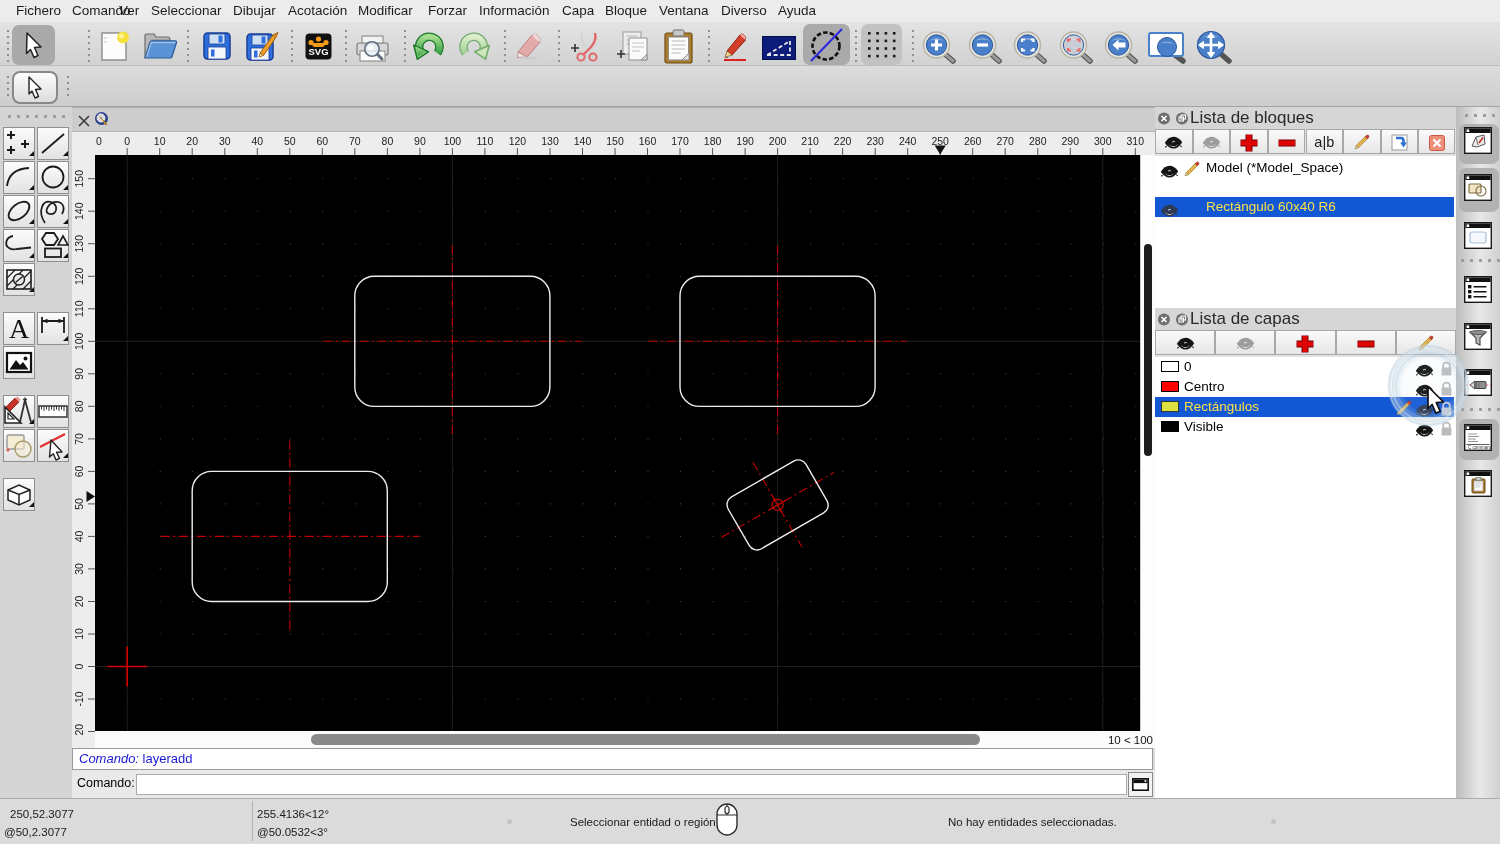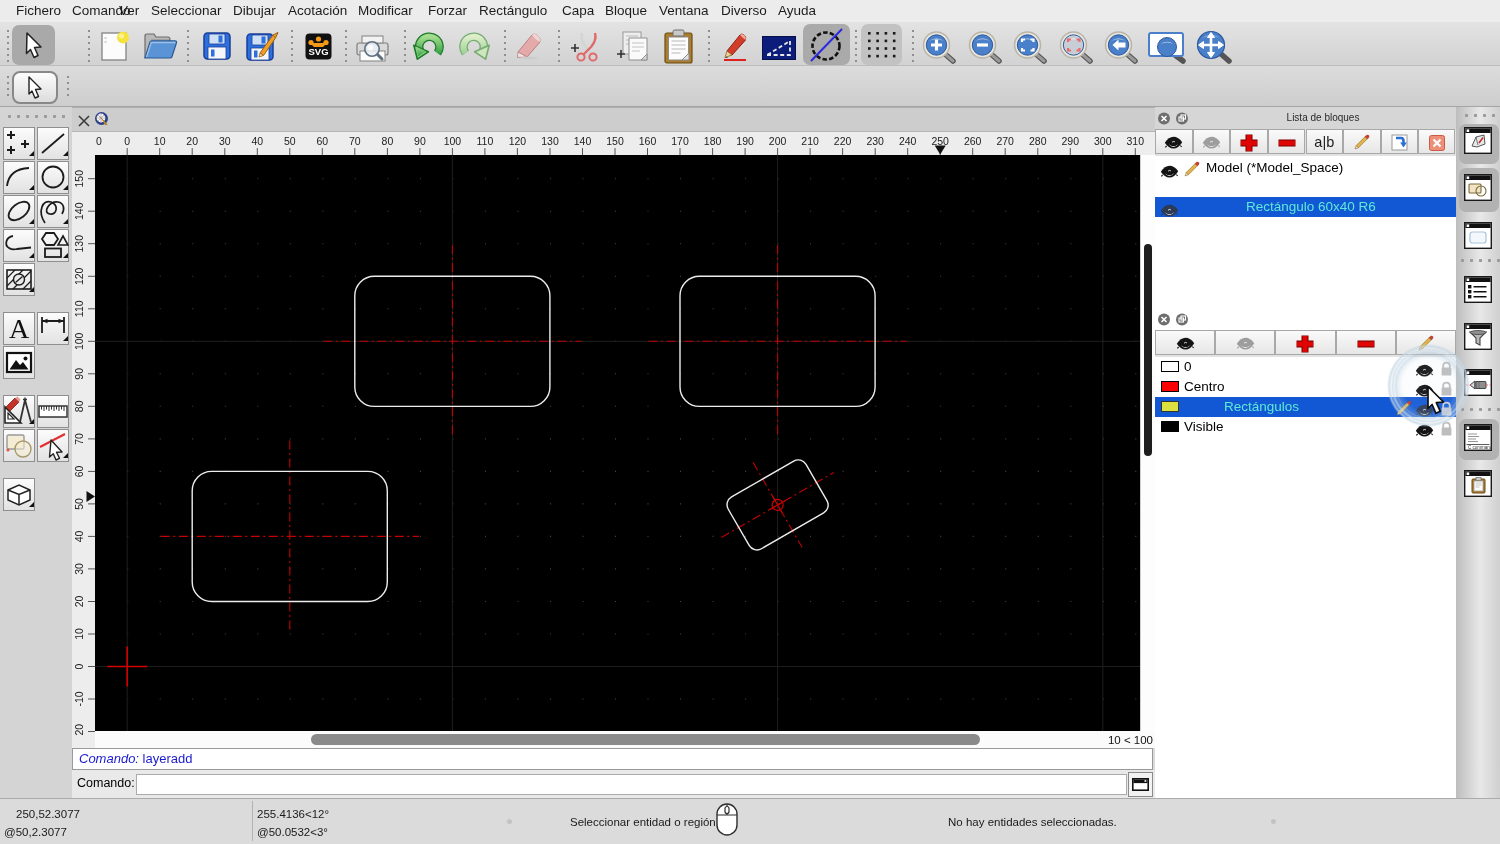--- a/index.html
+++ b/index.html
@@ -31,43 +31,43 @@
   #hthumb{left:311px;top:734px;width:669px;height:11px;background:#8a8a8a;border-radius:6px;}
   #zoomlab{left:1080px;top:732px;width:73px;height:16px;font-size:11.5px;color:#111;text-align:right;line-height:16px;}
   #cmdhist{left:72px;top:748px;width:1081px;height:22px;background:#fff;border:1px solid #9a9a9a;box-sizing:border-box;
     font-size:13px;line-height:20px;color:#1a1ad2;}
   #cmdrow{left:72px;top:770px;width:1083px;height:28px;background:#e9e9e9;}
   #cmdinput{left:136px;top:774px;width:991px;height:21px;background:#fff;border:1px solid #ababab;box-sizing:border-box;}
   #cmdbtn{left:1128px;top:772px;width:25px;height:25px;background:#f2f2f2;border:1px solid #8a8a8a;box-sizing:border-box;}
   
   #panels{left:1155px;top:107px;width:301px;height:691px;background:#fff;}
   .ptitle{position:absolute;left:0;width:301px;height:22px;background:#d6d6d6;box-sizing:border-box;padding-left:35px;
-    font-size:10px;color:#2a2a2a;text-align:center;line-height:22px;}
+    font-size:17px;color:#2a2a2a;line-height:22px;}
   .ptb{position:absolute;top:0;height:25px;background:linear-gradient(#fafafa,#e6e6e6);
     border:1px solid #a8a8a8;box-sizing:border-box;}
   .lrow{position:absolute;left:0;width:299px;height:20px;font-size:13.5px;color:#000;line-height:20px;}
-  .lrow.sel{background:#1258d5;color:#5eead4;padding-left:40px;}
+  .lrow.sel{background:#1258d5;color:#fde047;}
   #dock{left:1456px;top:107px;width:44px;height:691px;background:linear-gradient(90deg,#bdbdbd,#e8e8e8 55%,#cfcfcf);}
   
   #status{left:0;top:798px;width:1500px;height:46px;background:#dbdbdb;border-top:1px solid #ababab;box-sizing:border-box;}
   .st{position:absolute;font-size:11.5px;color:#1a1a1a;white-space:nowrap;}
   .swatch{position:absolute;width:18px;height:11px;border:1px solid #000;box-sizing:border-box;top:4px;left:6px;}
 </style>
 </head>
 <body>
 <div class="abs" id="menubar">
   <span class="mi" style="left:16px">Fichero</span>
   <span class="mi" style="left:72px">Comando</span>
   <span class="mi" style="left:119px">Ver</span>
   <span class="mi" style="left:151px">Seleccionar</span>
   <span class="mi" style="left:233px">Dibujar</span>
   <span class="mi" style="left:288px">Acotación</span>
   <span class="mi" style="left:358px">Modificar</span>
   <span class="mi" style="left:428px">Forzar</span>
-  <span class="mi" style="left:479px">Rectángulo</span>
+  <span class="mi" style="left:479px">Información</span>
   <span class="mi" style="left:562px">Capa</span>
   <span class="mi" style="left:605px">Bloque</span>
   <span class="mi" style="left:659px">Ventana</span>
   <span class="mi" style="left:721px">Diverso</span>
   <span class="mi" style="left:778px">Ayuda</span>
 </div>
 <div class="abs" id="tb1"></div>
 <div class="abs" id="tb2"></div>
 <div id="tbicons">
     <span class="vdots" style="left:7px;top:28px;height:34px"></span>
@@ -579,20 +579,21 @@
           </svg></span><span style="margin-left:51px">Model (*Model_Space)</span></div>
     <div class="lrow sel" style="top:41px"><span class="abs" style="left:5px;top:3px"><svg width="19" height="13" viewBox="0 0 19 13" style="vertical-align:middle">
 <path d="M0.8 6.8Q4.6 0.8 9.5 0.8T18.2 6.3Q14.4 12.6 9.5 12.6T0.8 6.8Z" fill="#2c3a55"></path>
             <path d="M4.9 8.3Q9.5 12.3 14.5 7.9Q12 11 9.3 11Q6.8 11 4.9 8.3Z" fill="#fff"></path>
             <circle cx="9.6" cy="6.9" r="3.1" fill="#2c3a55"></circle>
             <path d="M8.1 6.2a2.1 2.1 0 0 1 2.7-.4" stroke="#fff" stroke-width="0.9" fill="none"></path>
             <path d="M2.6 9.8L1.4 11.3M16.4 9.5L17.6 11" stroke="#2c3a55" stroke-width="1.1"></path>
 </svg></span><span style="margin-left:51px">Rectángulo 60x40 R6</span></div>
   </div>
 
+  <div class="ptitle" style="top:201px">Lista de capas</div>
   <svg class="abs" style="left:3px;top:206px" width="32" height="13" viewBox="0 0 32 13">
     <circle cx="6" cy="6.5" r="6" fill="#6e6e6e"></circle>
     <path d="M3.5 4L8.5 9M8.5 4L3.5 9" stroke="#fff" stroke-width="1.6"></path>
     <circle cx="24" cy="6.5" r="6" fill="#6e6e6e"></circle>
     <rect x="21" y="5" width="4.5" height="4" fill="none" stroke="#fff" stroke-width="1.1"></rect>
     <rect x="23" y="3" width="4.5" height="4" fill="none" stroke="#fff" stroke-width="1.1"></rect>
   </svg>
   <div class="abs" id="ltool" style="left:0;top:223px;width:301px;height:27px;background:#e2e2e2">
       <div class="ptb" style="left:0.0px;width:60.2px;text-align:center;line-height:23px"><svg width="19" height="13" viewBox="0 0 19 13" style="vertical-align:middle">
 <path d="M0.8 6.8Q4.6 0.8 9.5 0.8T18.2 6.3Q14.4 12.6 9.5 12.6T0.8 6.8Z" fill="#141414"></path>
@@ -763,21 +764,21 @@
   </defs>
   <circle cx="42.5" cy="42.5" r="42" fill="url(#bub)"></circle>
   <circle cx="42.5" cy="42.5" r="36" fill="none" stroke="#b9cfdf" stroke-opacity="0.5" stroke-width="1.2"></circle>
   <circle cx="42.5" cy="42.5" r="32.5" fill="none" stroke="#c7d9e6" stroke-opacity="0.3" stroke-width="1"></circle>
   <circle cx="42.5" cy="42.5" r="39.5" fill="none" stroke="#cfdfe9" stroke-opacity="0.5" stroke-width="1.6"></circle>
 </svg>
 <svg class="abs" style="left:1426px;top:385px" width="22" height="30" viewBox="0 0 22 30">
   <path d="M2 1.5L17.5 17L10.3 17.6L14.3 26.3L9.9 28.3L6.1 19.5L2 23.5Z" fill="#fff" stroke="#111" stroke-width="1.7" stroke-linejoin="round"></path>
 </svg>
 <div class="abs" id="status">
-  <span class="st" style="left:16px;top:9px">250,52.3077</span>
+  <span class="st" style="left:10px;top:9px">250,52.3077</span>
   <span class="st" style="left:4px;top:27px">@50,2.3077</span>
   <span class="abs" style="left:252px;top:2px;width:1px;height:40px;background:#b2b2b2"></span>
   <span class="st" style="left:257px;top:9px">255.4136&lt;12°</span>
   <span class="st" style="left:257px;top:27px">@50.0532&lt;3°</span>
   <span class="abs" style="left:507px;top:20px;width:5px;height:5px;border-radius:3px;background:#c3c3c3"></span>
   <span class="st" style="left:570px;top:17px">Seleccionar entidad o región</span>
   <svg class="abs" style="left:716px;top:4px" width="22" height="33" viewBox="0 0 22 33">
     <rect x="1" y="1" width="20" height="31" rx="10" fill="#fff" stroke="#2e2e2e" stroke-width="1.4"></rect>
     <path d="M11 1V12M1 12H21" stroke="#2e2e2e" stroke-width="1.2" fill="none"></path>
     <rect x="9" y="3.5" width="4" height="7" rx="2" fill="#fff" stroke="#2e2e2e" stroke-width="1.2"></rect>

